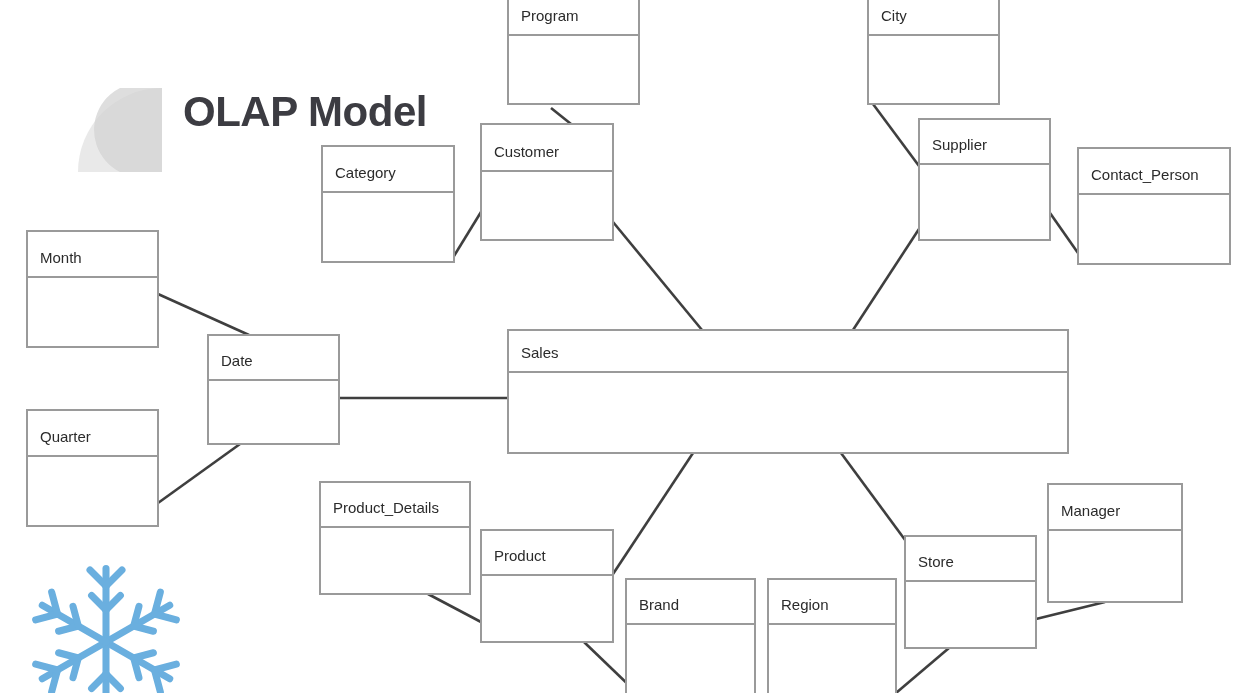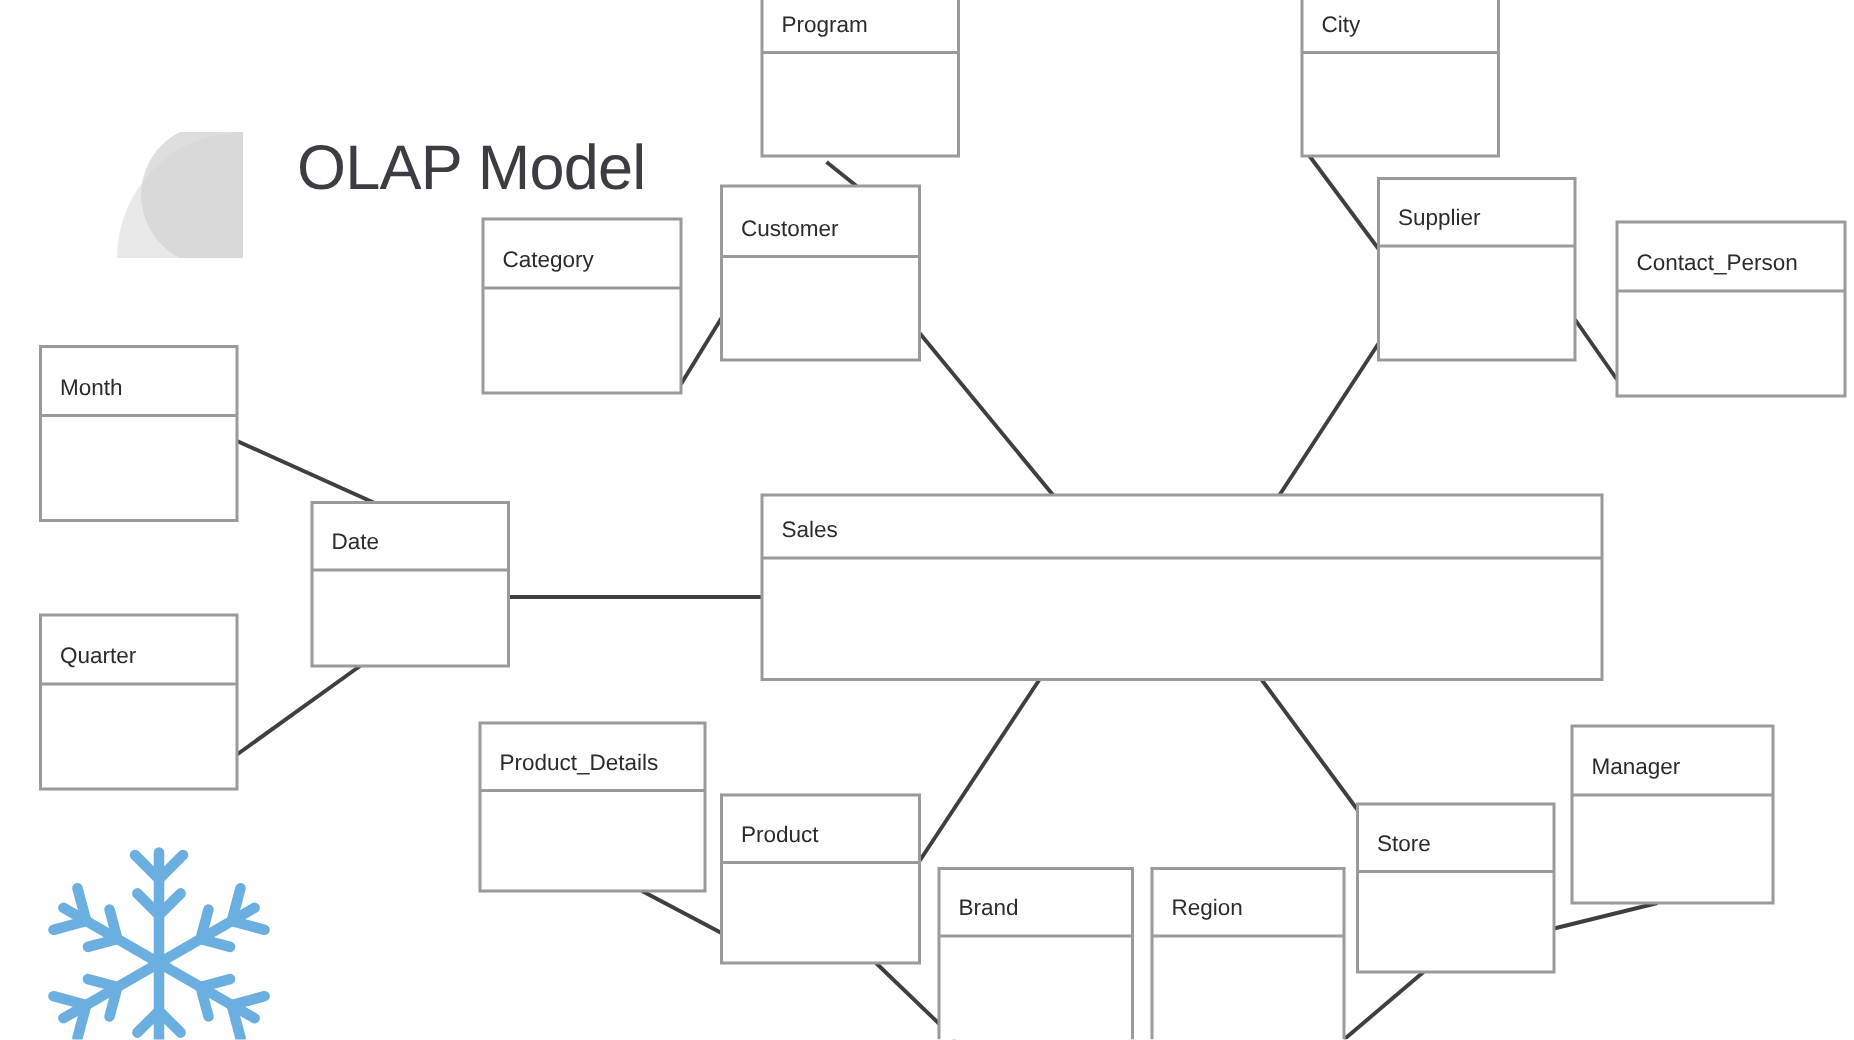--- a/index.html
+++ b/index.html
@@ -36,28 +36,27 @@
     fill: #2b2b2b;
   }
   .link-line {
     stroke: #3f3f3f;
     stroke-width: 2.6;
     fill: none;
   }
   .title-text {
     position: absolute;
     font-family: "Liberation Sans", sans-serif;
-    font-weight: normal;
+    font-weight: bold;
     font-size: 42px;
     letter-spacing: -0.5px;
     color: #3c3c42;
     left: 183px;
     top: 88px;
     white-space: nowrap;
-    margin-left: 15px;
   }
   .logo-mark {
     position: absolute;
     left: 78px;
     top: 88px;
     width: 84px;
     height: 84px;
   }
   .snowflake-mark {
     position: absolute;

